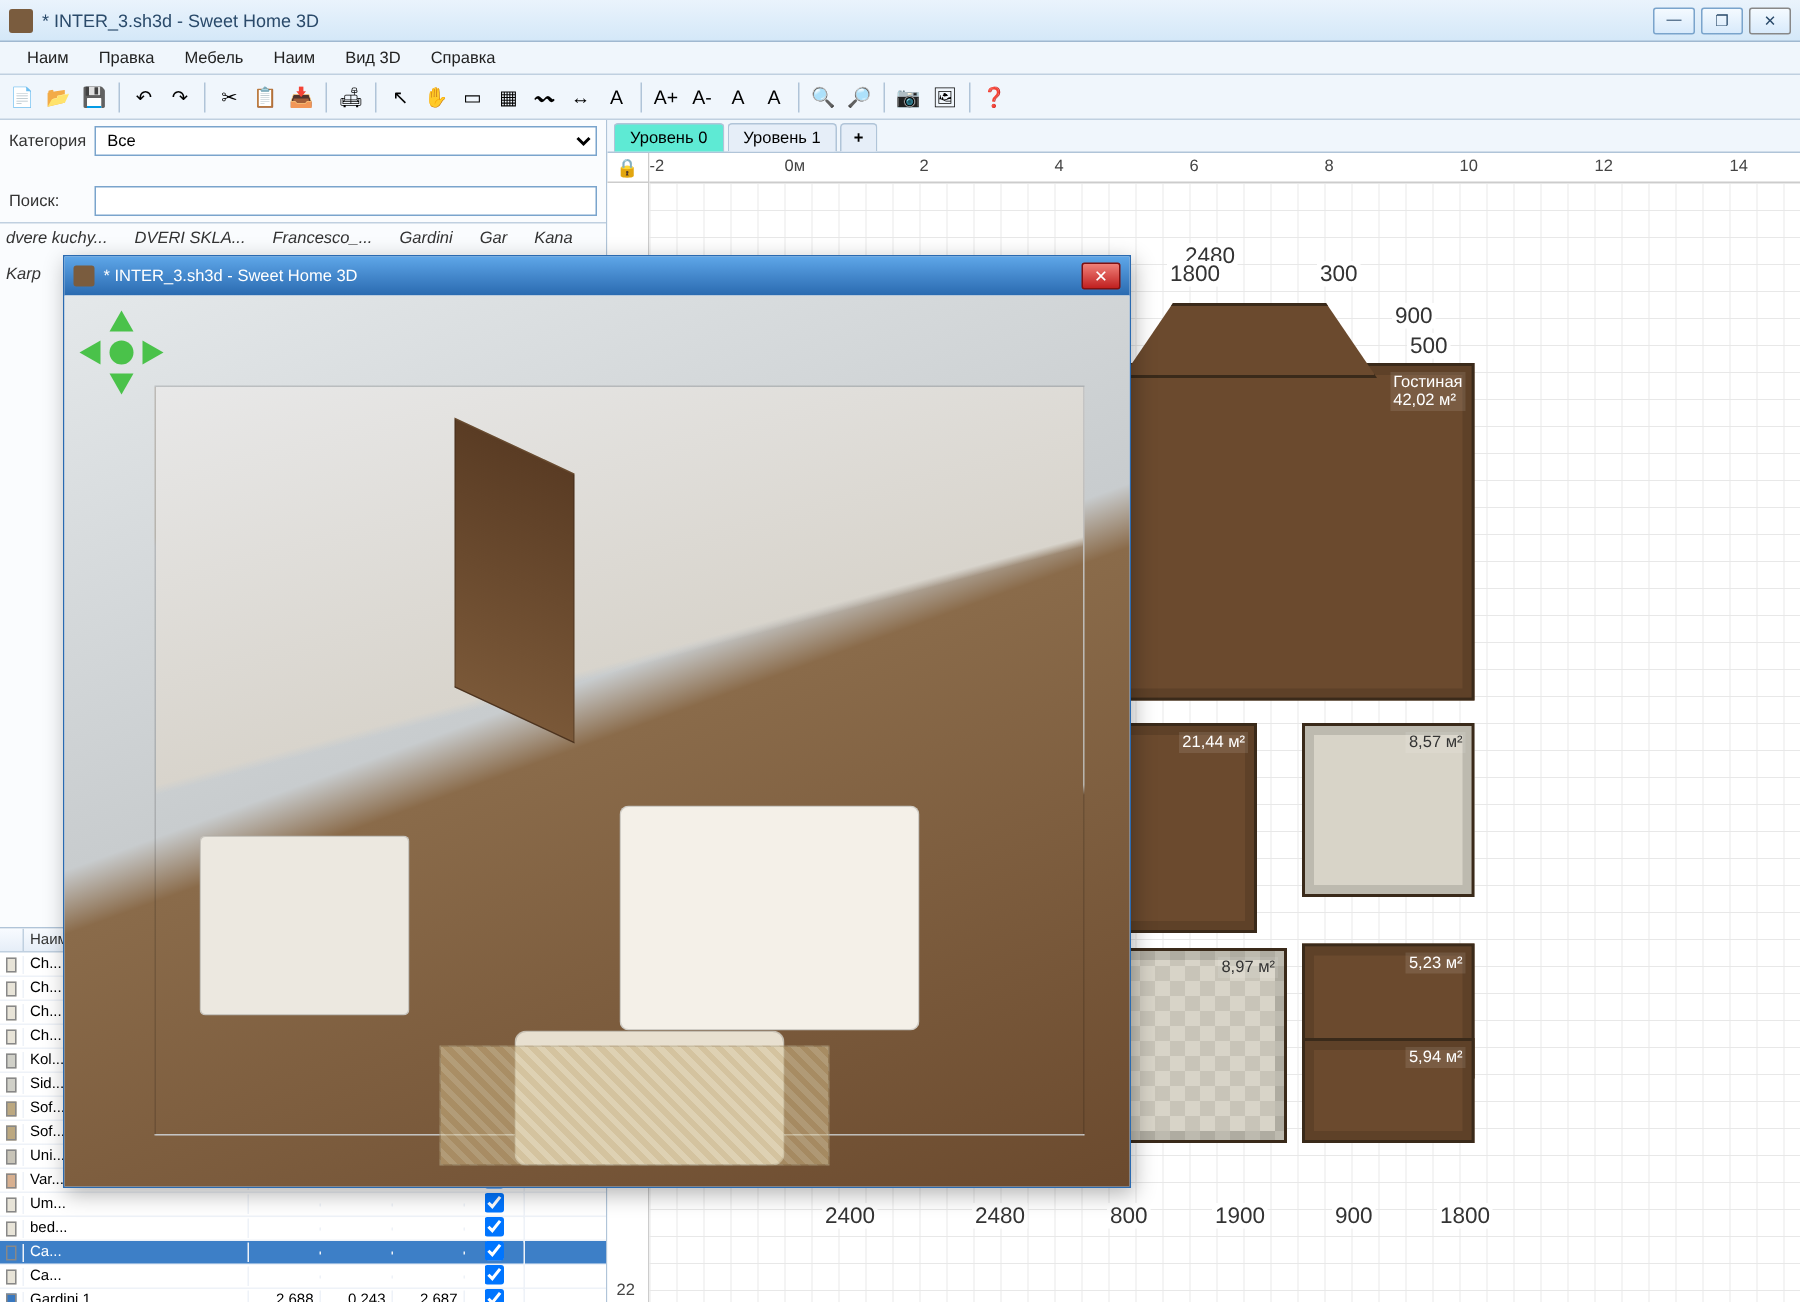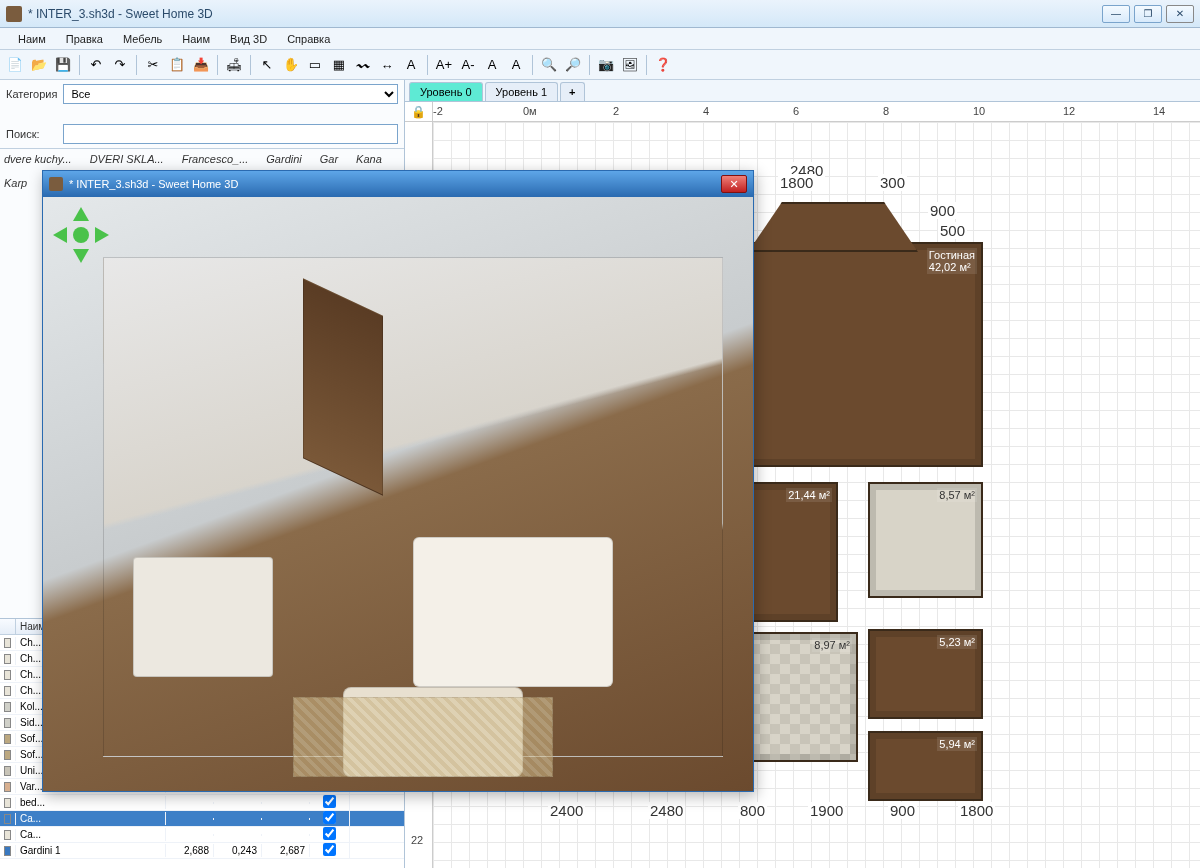--- a/index.html
+++ b/index.html
@@ -280,20 +280,30 @@
    <div class="cell c1">Var...</div>
    <div class="cell c2"></div>
    <div class="cell c3"></div>
    <div class="cell c4"></div>
    <div class="cell c5"><input type="checkbox" checked="" style=""></div>
             </div>
             <div class="fl-row">
               <div class="cell c0">
                 <span class="sw" style="background:#e8e4d8"></span>
               </div>
+   <div class="cell c1">Um...</div>
+   <div class="cell c2"></div>
+   <div class="cell c3"></div>
+   <div class="cell c4"></div>
+   <div class="cell c5"><input type="checkbox" checked="" style=""></div>
+            </div>
+            <div class="fl-row">
+              <div class="cell c0">
+                <span class="sw" style="background:#e8e4d8"></span>
+              </div>
    <div class="cell c1">bed...</div>
    <div class="cell c2"></div>
    <div class="cell c3"></div>
    <div class="cell c4"></div>
    <div class="cell c5"><input type="checkbox" checked="" style=""></div>
             </div>
             <div class="fl-row sel">
               <div class="cell c0">
                 <span class="sw" style="background:#3d7fc7"></span>
               </div>
@@ -342,21 +352,21 @@
             <span style="left: 90px;">0м</span>
             <span style="left: 180px;">2</span>
             <span style="left: 270px;">4</span>
             <span style="left: 360px;">6</span>
             <span style="left: 450px;">8</span>
             <span style="left: 540px;">10</span>
             <span style="left: 630px;">12</span>
             <span style="left: 720px;">14</span>
           </div>
         <div class="ruler-v" id="rulerv">
-            <span style="top: 712px; text-align: center;">22</span>
+            <span style="top: 732px; text-align: center;">22</span>
           </div>
         <div class="plan-canvas">
           <div class="building">
 
             <div class="dim-text" style="left:350px;top:0">2480</div>
             <div class="dim-text" style="left:340px;top:12px">1800</div>
             <div class="dim-text" style="left:440px;top:12px">300</div>
             <div class="dim-text" style="left:490px;top:40px">900</div>
             <div class="dim-text" style="left:500px;top:60px">500</div>
 
@@ -370,21 +380,21 @@
               <div class="room-label">21,44 м²</div>
             </div>
 
             <div class="room light" style="left:430px;top:320px;width:115px;height:116px;">
               <div class="room-label">8,57 м²</div>
             </div>
 
             <div class="room" style="left:430px;top:430px;width:115px;height:90px;margin-top:37px;">
               <div class="room-label">5,23 м²</div>
             </div>
-            <div class="room" style="left:430px;top:530px;width:115px;height:70px;margin-top:39px;">
+            <div class="room" style="left:430px;top:530px;width:115px;height:70px;">
               <div class="room-label">5,94 м²</div>
             </div>
 
             <div class="room light" style="left:270px;top:470px;width:150px;height:130px;background:repeating-conic-gradient(#c8c4b8 0 25%,#d8d4c8 0 50%) 0 0/20px 20px;">
               <div class="room-label">8,97 м²</div>
             </div>
 
             <div class="room light" style="left:160px;top:470px;width:100px;height:130px;">
               <div class="room-label">16,01 м²</div>
             </div>

